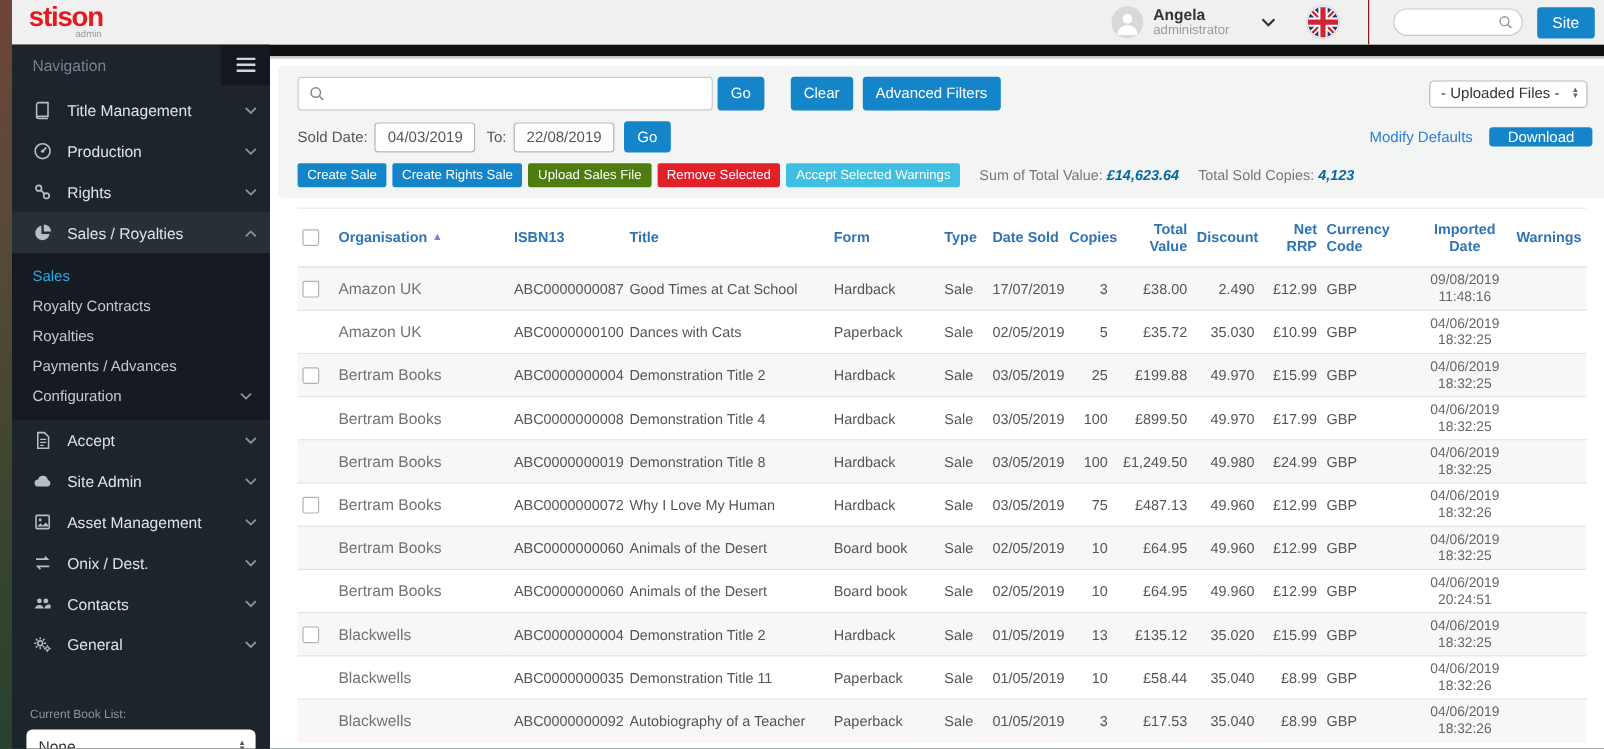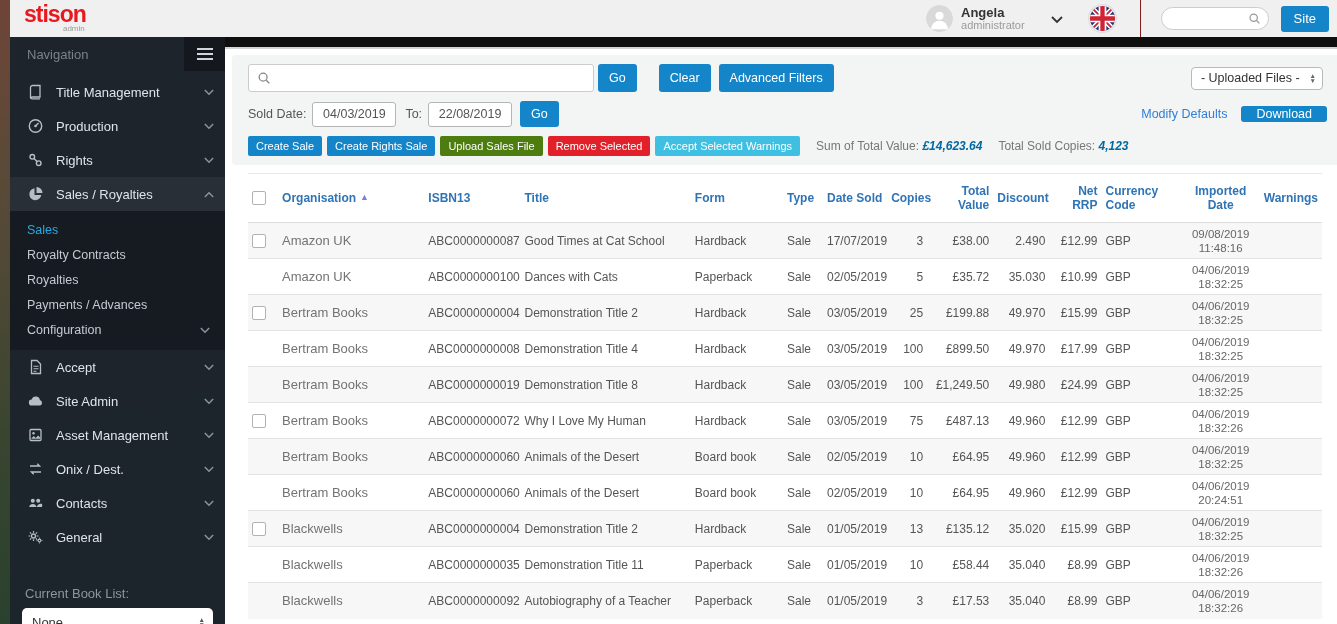--- a/index.html
+++ b/index.html
@@ -43,21 +43,21 @@
     color:#dfe4e9; font-size:13px; cursor:pointer; }
   .nav-item .nicon { width:17px; height:16px; margin-right:12px; color:#b6bec8; flex:none; }
   .nav-item .chev { margin-left:auto; color:#8b949e; }
   .nav-item.expanded { background:rgba(255,255,255,0.05); }
   .submenu { background:rgba(0,0,0,0.24); padding:7px 0; }
   .sub-item { height:25px; line-height:25px; padding:0 15px 0 17px; font-size:12.5px;
     color:#c3cad2; cursor:pointer; display:flex; align-items:center; }
   .sub-item.active { color:#29a9e1; }
   .sub-item .chev { margin-left:auto; color:#8b949e; }
   .book-list { position:absolute; left:12px; right:12px; bottom:-12px; }
-  .bl-label { font-size:13px; color:#8d959e; margin-bottom:7px; padding-left:3px; }
+  .bl-label { font-size:10px; color:#8d959e; margin-bottom:7px; padding-left:3px; }
   .bl-select { background:#fff; border-radius:5px; height:28px; display:flex; align-items:center;
     padding:0 8px 0 10px; font-size:13px; color:#333; cursor:pointer; }
   .updn { margin-left:auto; display:flex; flex-direction:column; font-size:6.5px; color:#555;
     line-height:5.5px; }
 
   
   .content { position:absolute; left:225px; right:0; top:37px; bottom:0; background:#fff;
     overflow:hidden; }
   .black-bar { height:10px; background:#0f0f0f; }
   .gray-line { height:2px; background:#d4d4d4; margin-bottom:6px; }

